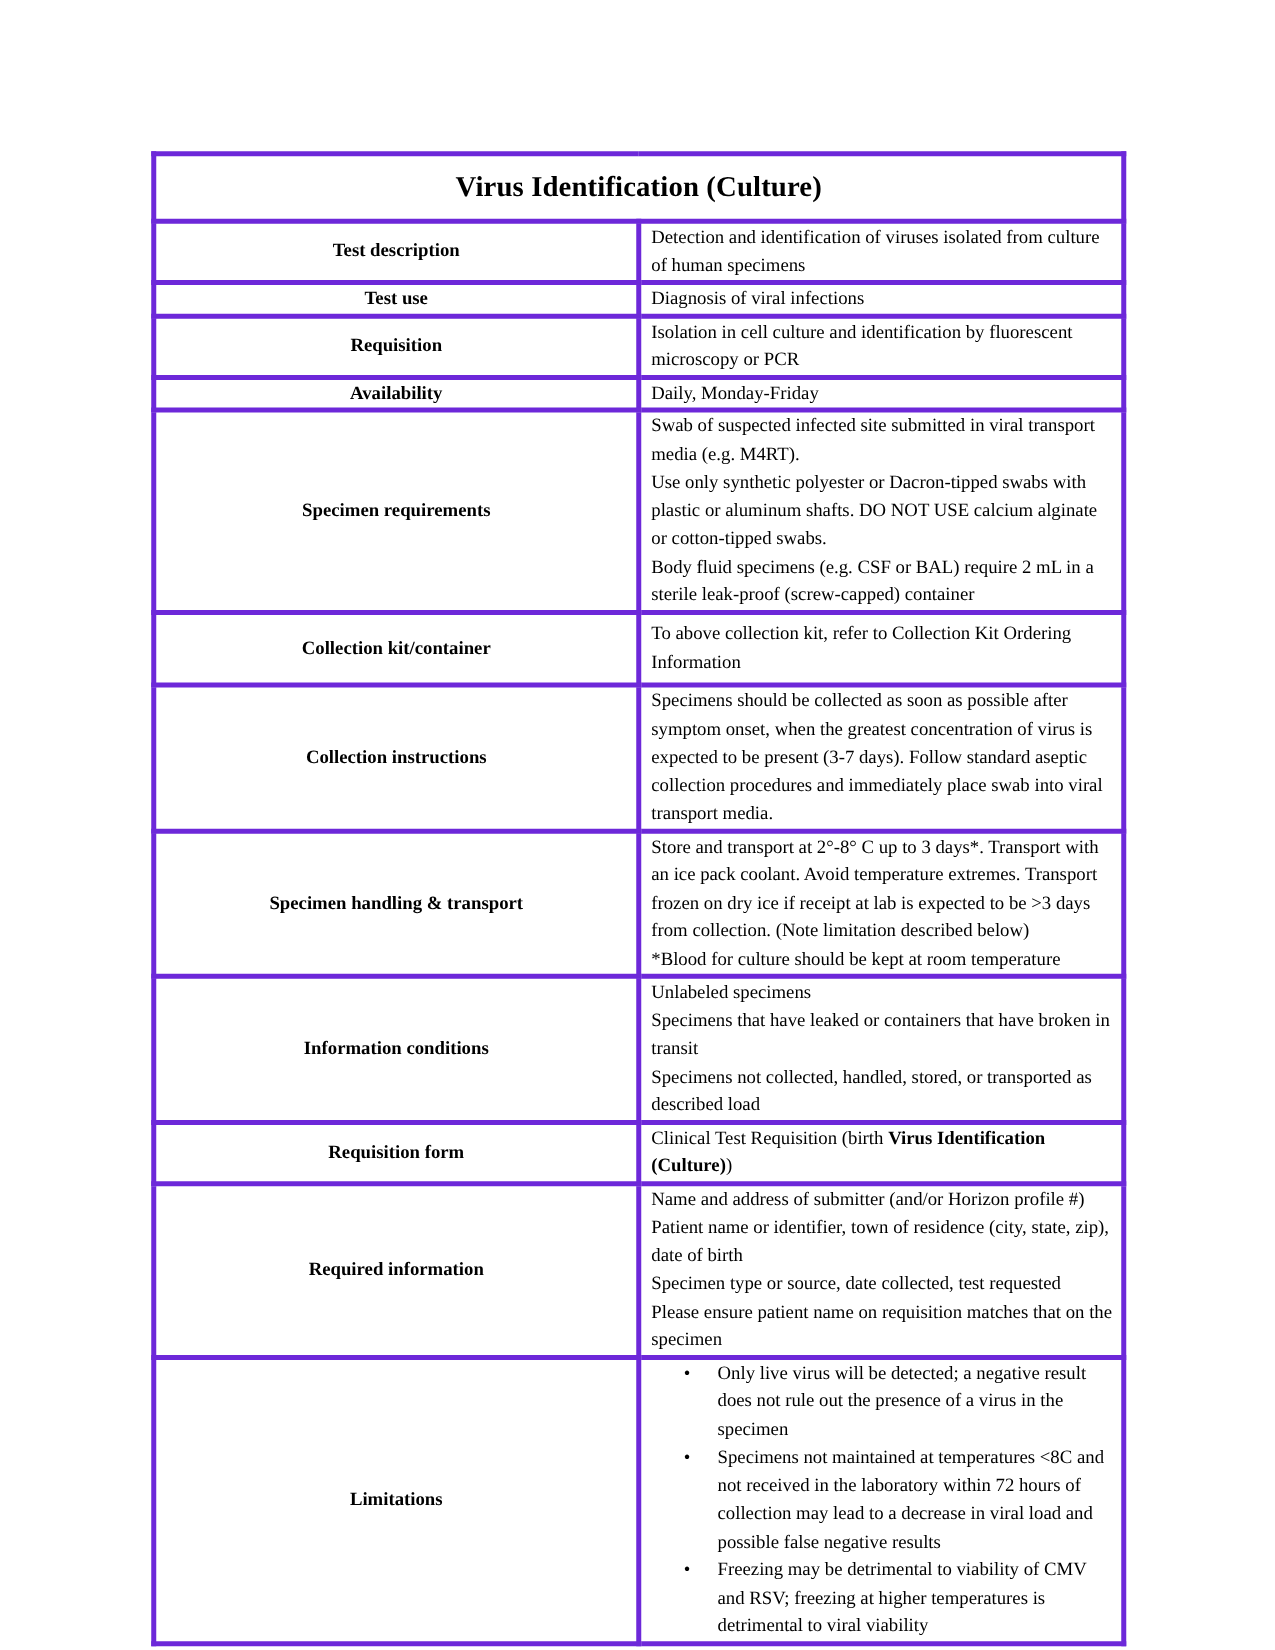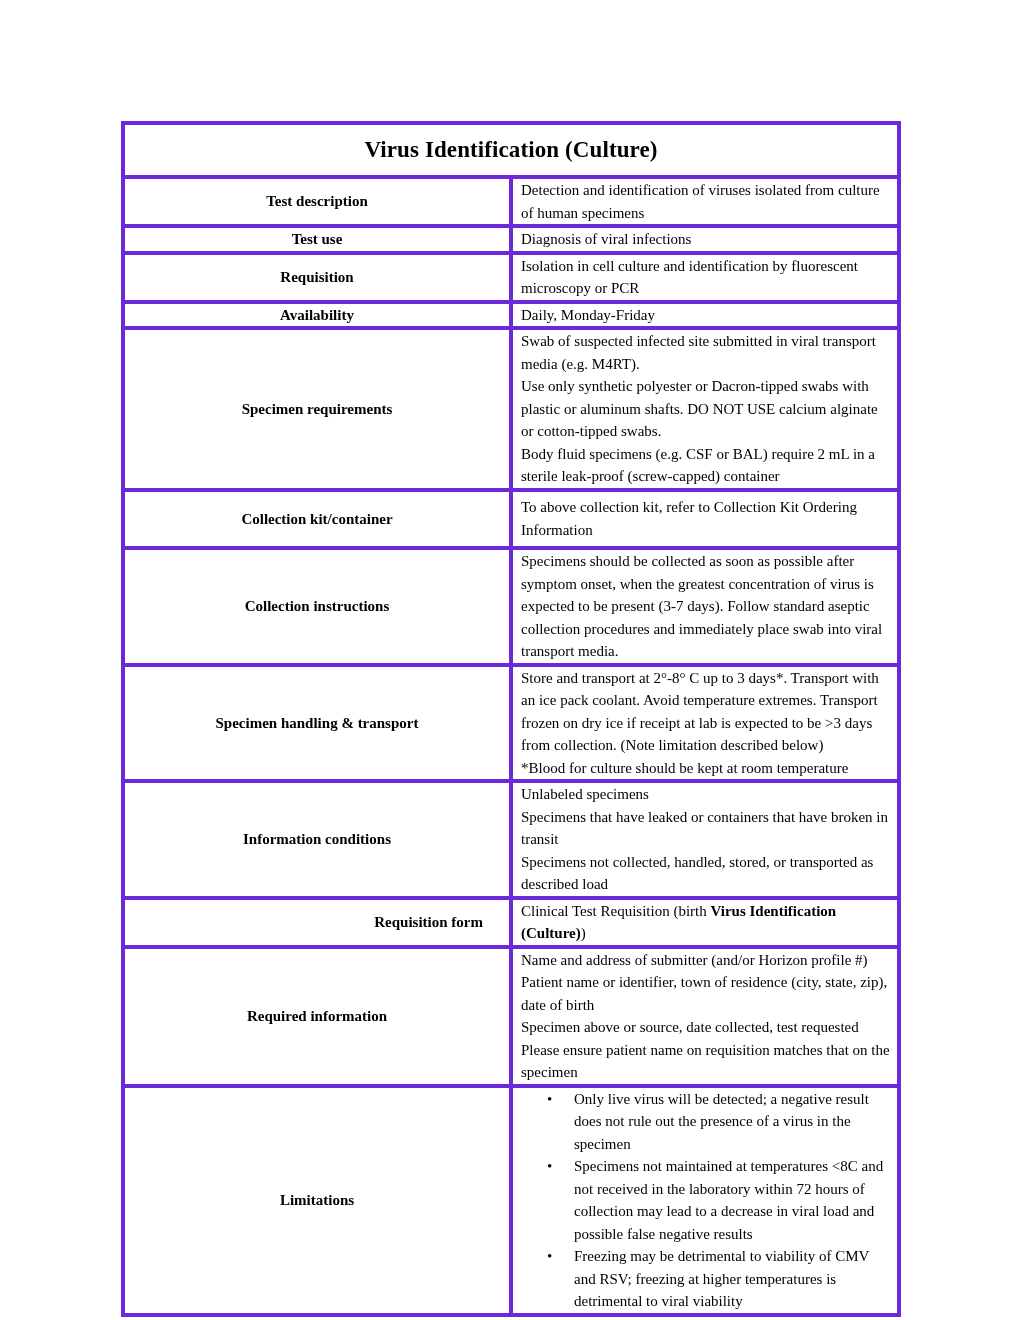--- a/index.html
+++ b/index.html
@@ -89,32 +89,32 @@
     <tr>
       <td class="label" style="padding:0 10px;">Information conditions</td>
       <td class="value">
         <span class="line">Unlabeled specimens</span>
         <span class="line">Specimens that have leaked or containers that have broken in transit</span>
         <span class="line">Specimens not collected, handled, stored, or transported as described load</span>
       </td>
     </tr>
 
     <tr>
-      <td class="label" style="padding:0 26px;text-align:right;">Requisition form</td>
+      <td class="label" style="padding:0 26px;">Requisition form</td>
       <td class="value">
         <span>Clinical Test Requisition (birth </span><b class="inline-bold">Virus Identification (Culture)</b><span>)</span>
       </td>
     </tr>
 
     <tr>
       <td class="label" style="padding:0 22px;">Required information</td>
       <td class="value">
         <span class="line">Name and address of submitter (and/or Horizon profile #)</span>
         <span class="line">Patient name or identifier, town of residence (city, state, zip), date of birth</span>
-        <span class="line">Specimen above or source, date collected, test requested</span>
+        <span class="line">Specimen type or source, date collected, test requested</span>
         <span class="line">Please ensure patient name on requisition matches that on the specimen</span>
       </td>
     </tr>
 
     <tr>
       <td class="label">Limitations</td>
       <td class="value" style="padding-left:0;">
         <ul class="bullets">
           <li>Only live virus will be detected; a negative result does not rule out the presence of a virus in the specimen</li>
           <li>Specimens not maintained at temperatures &lt;8C and not received in the laboratory within 72 hours of collection may lead to a decrease in viral load and possible false negative results</li>

